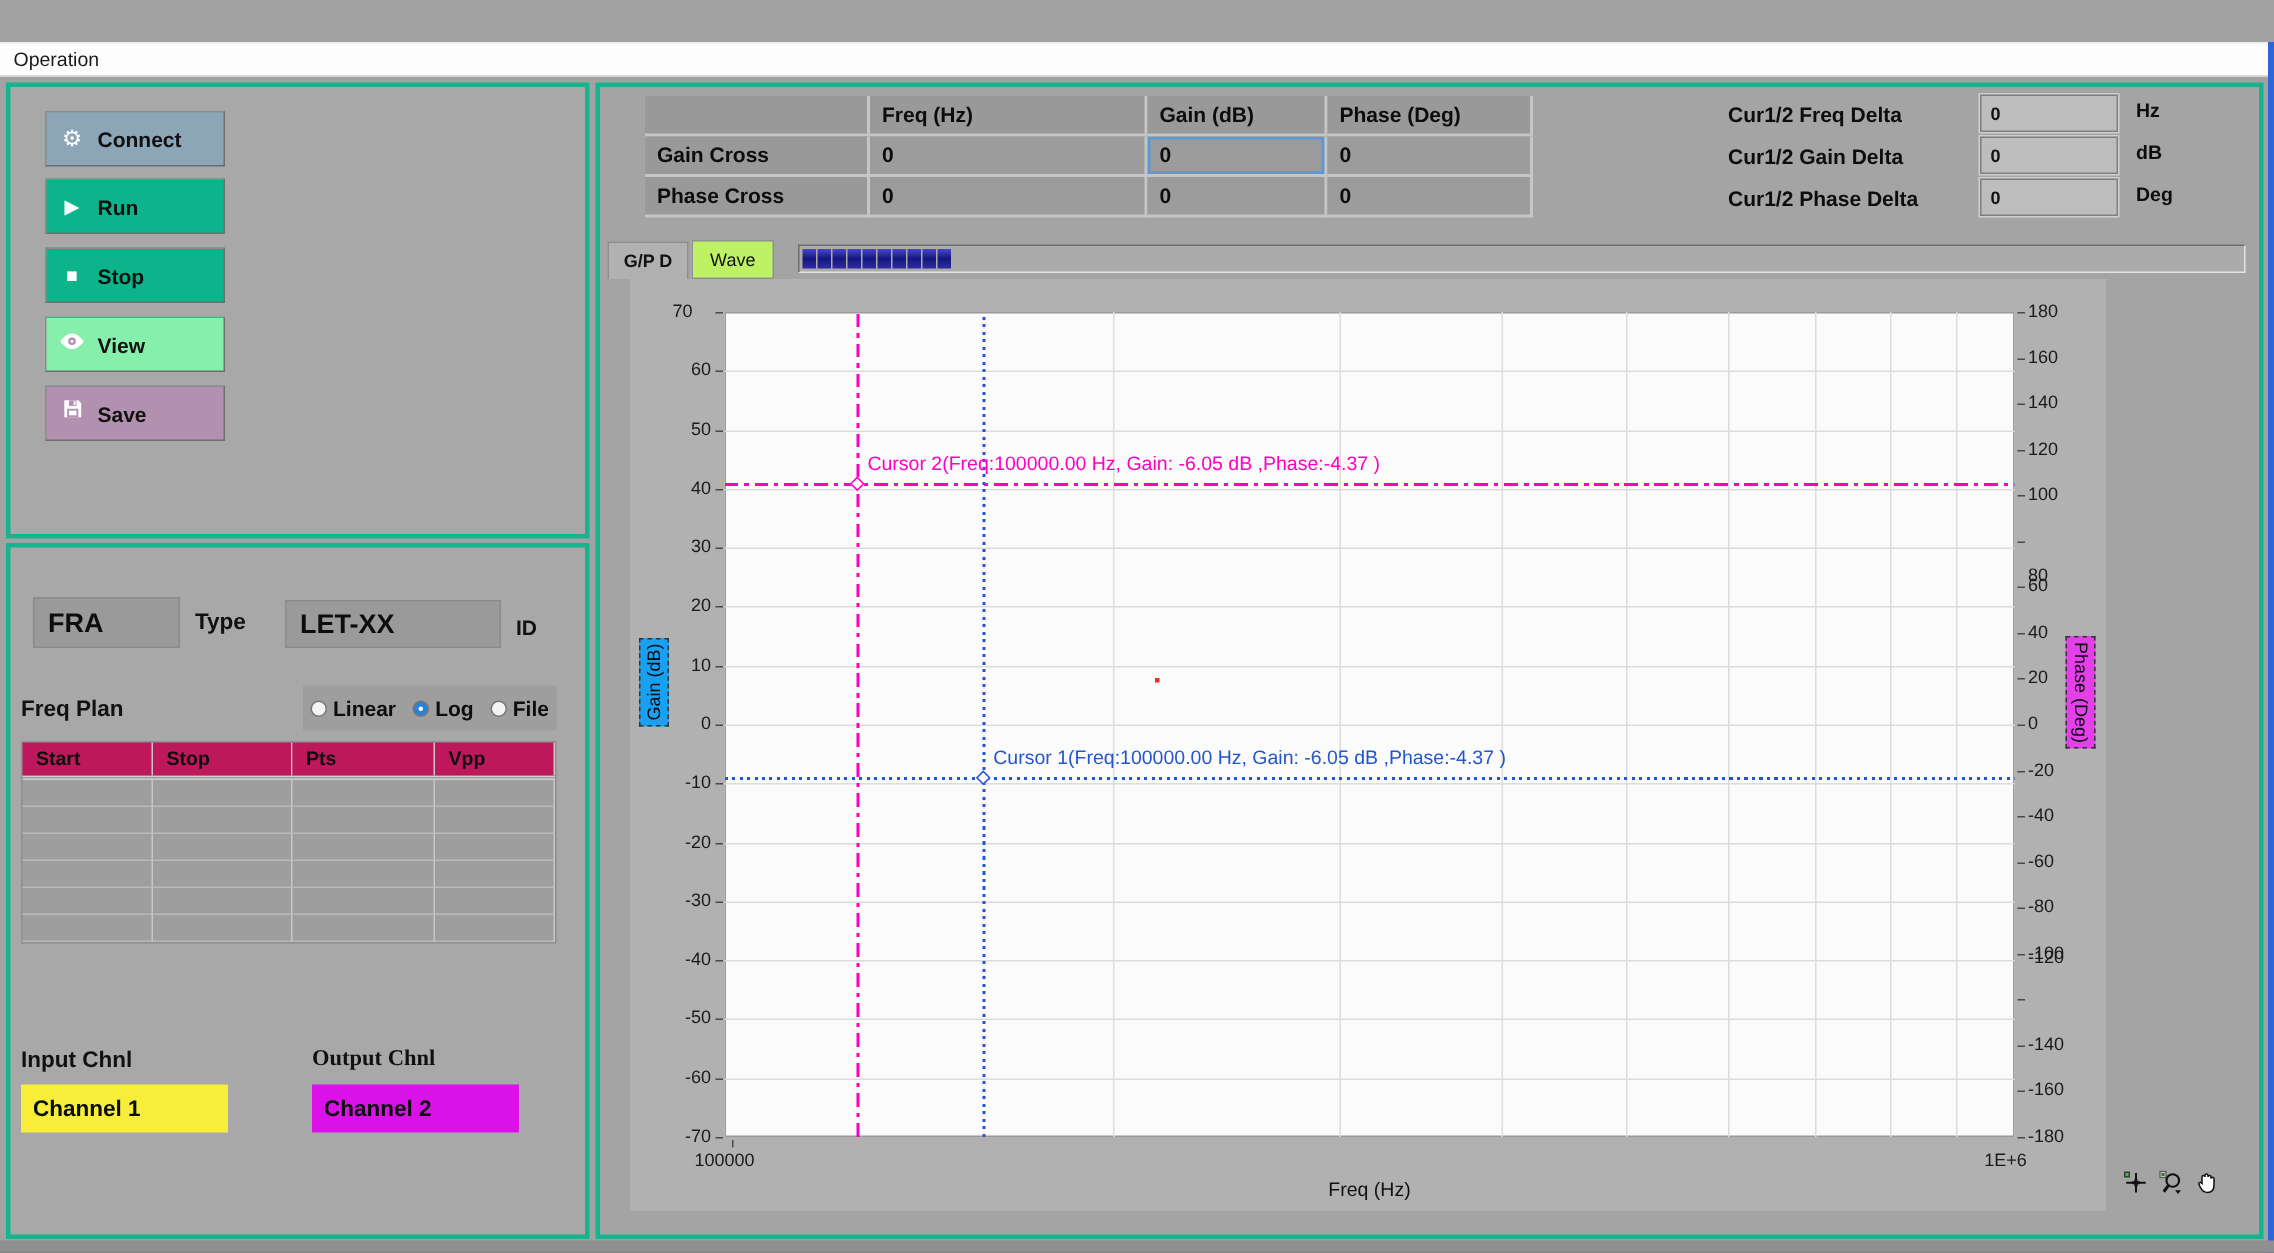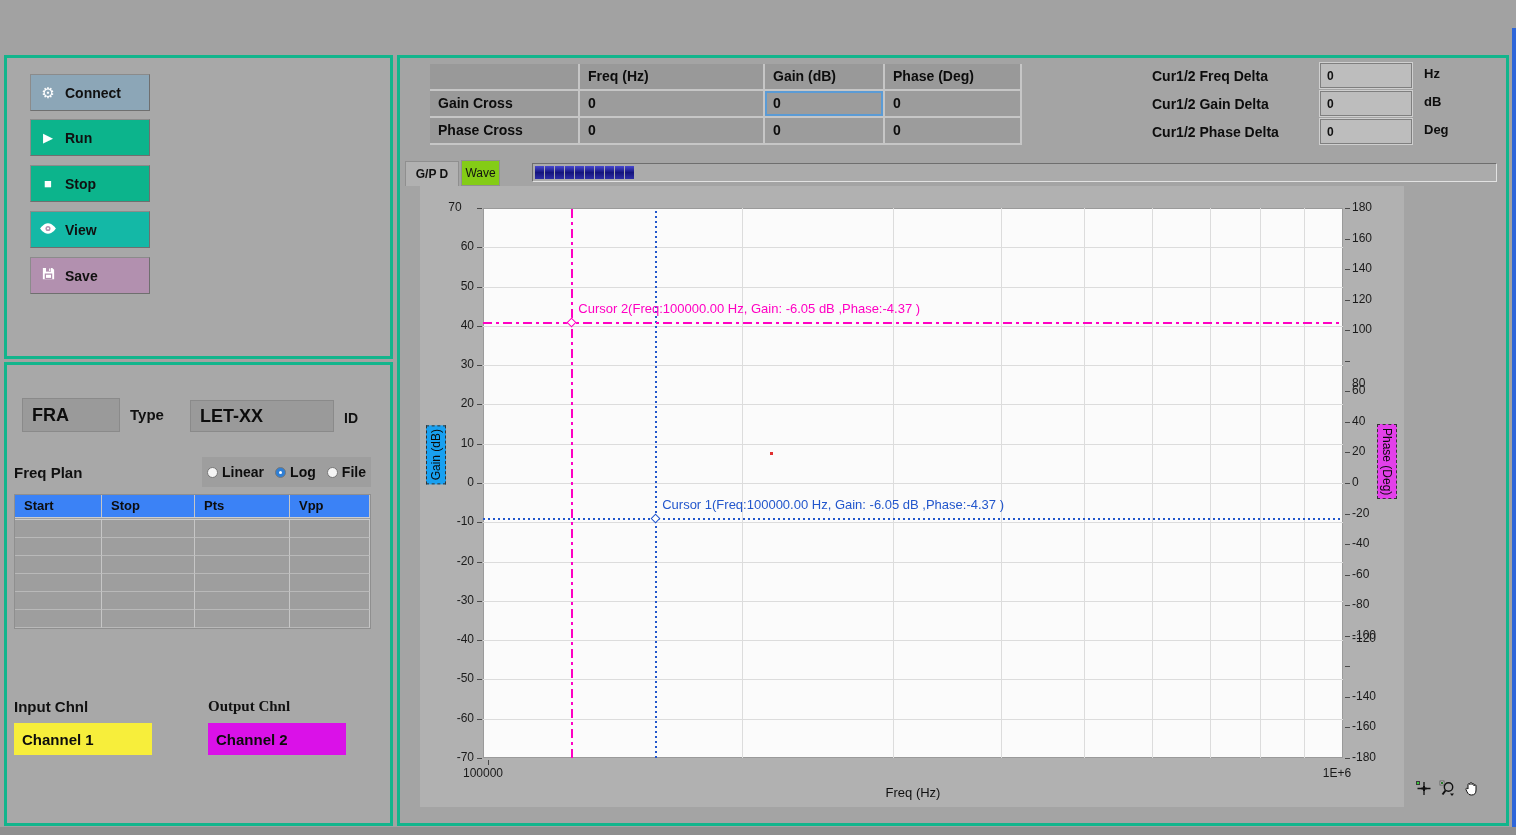--- a/index.html
+++ b/index.html
@@ -24,42 +24,42 @@
   #panel-b{left:4px;top:362px;width:389px;height:464px;}
   #panel-c{left:397px;top:55px;width:1112px;height:771px;background:#a4a4a4;}
 
   
   .tbtn{position:absolute;left:30px;width:120px;height:37px;display:flex;align-items:center;border:1px solid #8b8b8b;border-right-color:#6f6f6f;border-bottom-color:#6f6f6f;cursor:pointer;}
   .tbtn .ic{width:34px;text-align:center;color:#fff;font-size:15px;line-height:37px;}
   .tbtn .lb{font-size:14px;font-weight:bold;color:#101010;}
   #btn-connect{top:74px;background:#8ca6b7;}
   #btn-run{top:119px;background:#0cb48c;}
   #btn-stop{top:165px;background:#0cb48c;}
-  #btn-view{top:211px;background:#14b8a6;}
+  #btn-view{top:211px;background:#86efac;}
   #btn-save{top:257px;background:#b290af;}
 
   
   .gybox{position:absolute;background:#9a9a9a;border:1px solid #8a8a8a;display:flex;align-items:center;font-weight:bold;color:#0d0d0d;}
   #fra-box{left:22px;top:398px;width:98px;height:34px;font-size:18px;padding-left:9px;}
   #id-box{left:190px;top:400px;width:144px;height:32px;font-size:18px;padding-left:9px;}
   .flabel{position:absolute;font-weight:bold;color:#111;}
   #type-label{left:130px;top:406px;font-size:15px;}
   #id-label{left:344px;top:410px;font-size:14px;}
   #freqplan-label{left:14px;top:464px;font-size:15px;}
   #radio-strip{position:absolute;left:202px;top:457px;width:169px;height:30px;background:#9e9e9e;display:flex;align-items:center;justify-content:space-between;padding:0 5px;}
   .radio-opt{display:flex;align-items:center;cursor:pointer;}
   .rdot{width:11px;height:11px;border-radius:50%;background:#f4f4f4;border:1px solid #777;margin-right:4px;position:relative;}
   .radio-opt.sel .rdot{background:#2e7fd6;}
   .radio-opt.sel .rdot::after{content:"";position:absolute;left:3px;top:3px;width:3px;height:3px;border-radius:50%;background:#fff;}
   .radio-opt span.rlb{font-size:14px;font-weight:bold;color:#0d0d0d;}
 
   #fp-table{position:absolute;left:14px;top:494px;width:357px;background:#9e9e9e;border:1px solid #8f8f8f;}
   .fp-row{display:grid;grid-template-columns:87px 93px 95px 80px;}
   .fp-head{border-bottom:3px double #cdcdcd;}
-  .fp-hcell{height:22px;font-size:13px;font-weight:bold;color:#0d0d0d;padding:3px 0 0 9px;border-right:1px solid #c6c6c6;background:#3b82f6;}
+  .fp-hcell{height:22px;font-size:13px;font-weight:bold;color:#0d0d0d;padding:3px 0 0 9px;border-right:1px solid #c6c6c6;background:#be185d;}
   .fp-cell{height:18px;border-right:1px solid #c6c6c6;border-bottom:1px solid #b9b9b9;}
 
   #input-chnl-label{left:14px;top:698px;font-size:15px;}
   #output-chnl-label{left:208px;top:698px;font-size:15px;font-family:Liberation Serif, serif;}
   .chanbox{position:absolute;top:723px;width:138px;height:32px;display:flex;align-items:center;padding-left:8px;font-size:15px;font-weight:bold;color:#0c0c0c;cursor:pointer;}
   #input-chnl-box{left:14px;background:#f7ee3b;}
   #output-chnl-box{left:208px;background:#da11e8;}
 
   
   #cross-table{position:absolute;left:430px;top:64px;width:592px;}
@@ -70,21 +70,21 @@
   .ct-val{font-weight:600;}
   .ct-sel{box-shadow:inset 0 0 0 2px #5b9bd5;}
 
   
   .delta-label{position:absolute;left:1152px;font-size:14px;font-weight:bold;color:#0d0d0d;}
   .delta-box{position:absolute;left:1320px;width:92px;height:25px;background:#bdbdbd;border:1px solid #7f7f7f;box-shadow:0 0 0 1px #cfcfcf;font-size:12px;font-weight:bold;color:#111;padding:5px 0 0 6px;}
   .delta-unit{position:absolute;left:1424px;font-size:13px;font-weight:bold;color:#0d0d0d;}
 
   
   #tab-gpd{position:absolute;left:405px;top:161px;width:54px;height:25px;background:#b1b1b1;border:1px solid #8f8f8f;border-bottom:none;font-size:12px;color:#111;display:flex;align-items:center;justify-content:center;cursor:pointer;font-weight:bold;}
-  #tab-wave{position:absolute;left:461px;top:160px;width:39px;height:26px;background:#84cc16;border:1px solid #909090;font-size:12px;color:#111;display:flex;align-items:center;justify-content:center;cursor:pointer;}
+  #tab-wave{position:absolute;left:461px;top:160px;width:55px;height:26px;background:#bef264;border:1px solid #909090;font-size:12px;color:#111;display:flex;align-items:center;justify-content:center;cursor:pointer;}
   #progress-strip{position:absolute;left:532px;top:163px;width:965px;height:19px;background:#ababab;border-top:1px solid #6e6e6e;border-left:1px solid #6e6e6e;border-bottom:1px solid #e2e2e2;border-right:1px solid #e2e2e2;display:flex;align-items:center;padding-left:2px;}
   .pseg{width:9px;height:13px;margin-right:1px;background:linear-gradient(180deg,#4848cf,#15157d 50%,#2e2ea6);}
 
   
   #chart-widget{position:absolute;left:420px;top:186px;width:984px;height:621px;background:#b1b1b1;}
   #plot-area{position:absolute;left:483px;top:208px;width:860px;height:550px;background:#fbfbfb;border:1px solid #9a9a9a;}
   #chart-layer{position:absolute;left:0;top:0;width:1516px;height:835px;pointer-events:none;}
   .grid-h{position:absolute;height:1px;background:#dcdcdc;}
   .grid-v{position:absolute;width:1px;background:#dcdcdc;}
   .tick-label{position:absolute;font-size:12px;color:#1a1a1a;}
@@ -103,20 +103,23 @@
   .datapoint{position:absolute;width:3px;height:3px;background:#e03030;}
   #chart-tools{position:absolute;left:1415px;top:780px;display:flex;gap:7px;}
   .tool{width:17px;height:17px;cursor:pointer;}
 </style>
 </head>
 <body>
 
 <div id="win">
 
 
+  <div id="menubar">
+    <span id="menu-operation">Operation</span>
+  </div>
 
   <div class="panel" id="panel-a"></div>
   <div class="tbtn" id="btn-connect">
     <span class="ic">⚙</span>
     <span class="lb">Connect</span>
   </div>
   <div class="tbtn" id="btn-run">
     <span class="ic" style="font-size:13px;">▶</span>
     <span class="lb">Run</span>
   </div>

